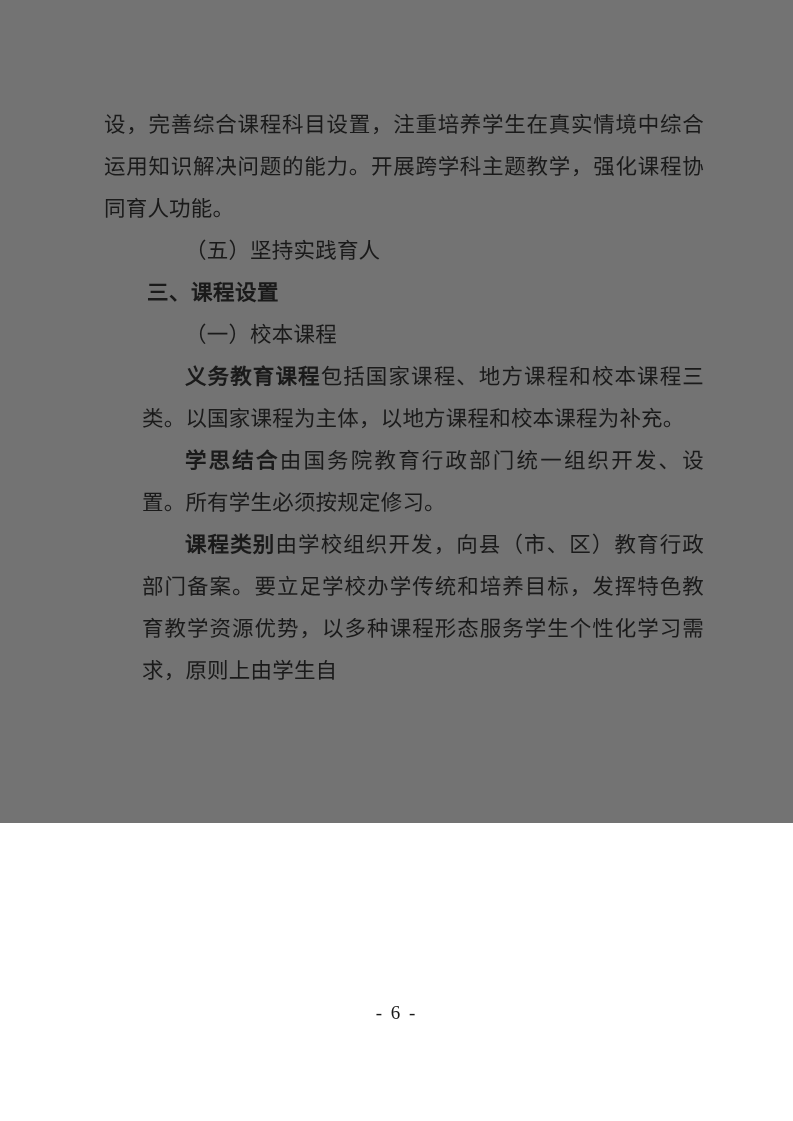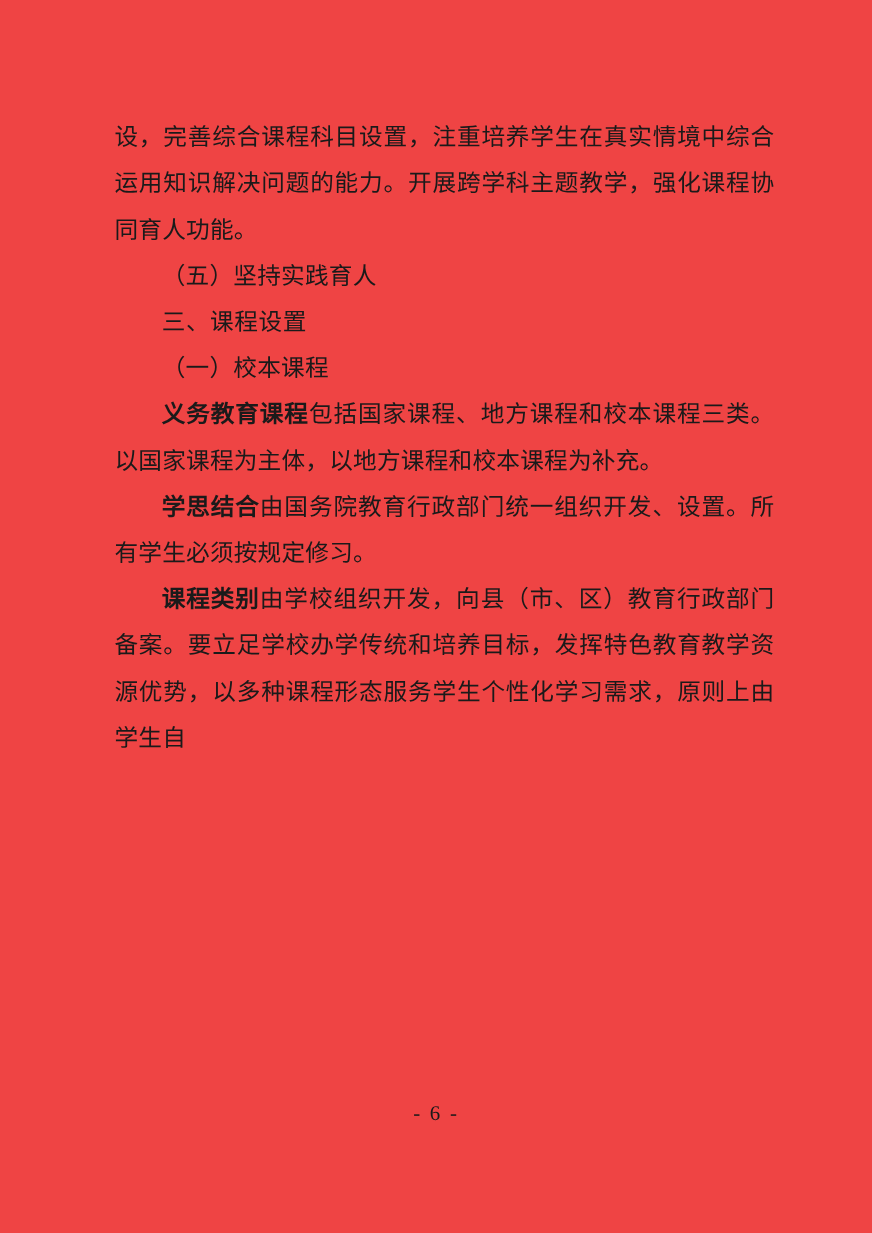--- a/index.html
+++ b/index.html
@@ -13,43 +13,44 @@
     position: relative;
     font-family: "Liberation Serif", "DejaVu Serif", serif;
     color: #1a1a1a;
     overflow: hidden;
   }
   .page {
     position: absolute;
     left: 0;
     top: 0;
     width: 793px;
-    height: 1121px;
-    background: #ef4444;
+    height: 823px;
+    background: #737373;
   }
   .content {
     position: absolute;
     left: 104px;
     top: 104px;
     width: 600px;
   }
   p.para {
     margin: 0 0 0 0;
     font-size: 21.5px;
     line-height: 42px;
     text-align: justify;
     text-justify: inter-ideograph;
     letter-spacing: 0.2px;
     font-family: "Liberation Serif", "DejaVu Serif", serif;
   }
   p.indent {
     text-indent: 43px;
+    margin-left: 38px;
   }
   .heading {
-    font-weight: normal;
+    font-weight: bold;
     font-size: 21.5px;
     line-height: 42px;
     text-indent: 43px;
     margin: 0;
     letter-spacing: 0.5px;
   }
   .bold-run {
     font-weight: bold;
   }
   .footer {

